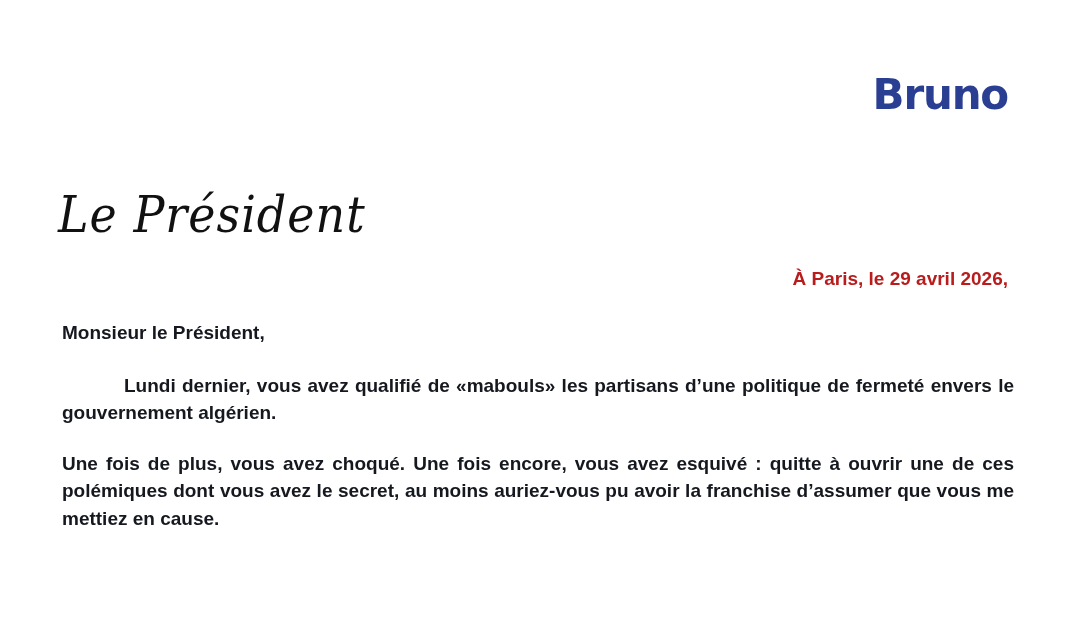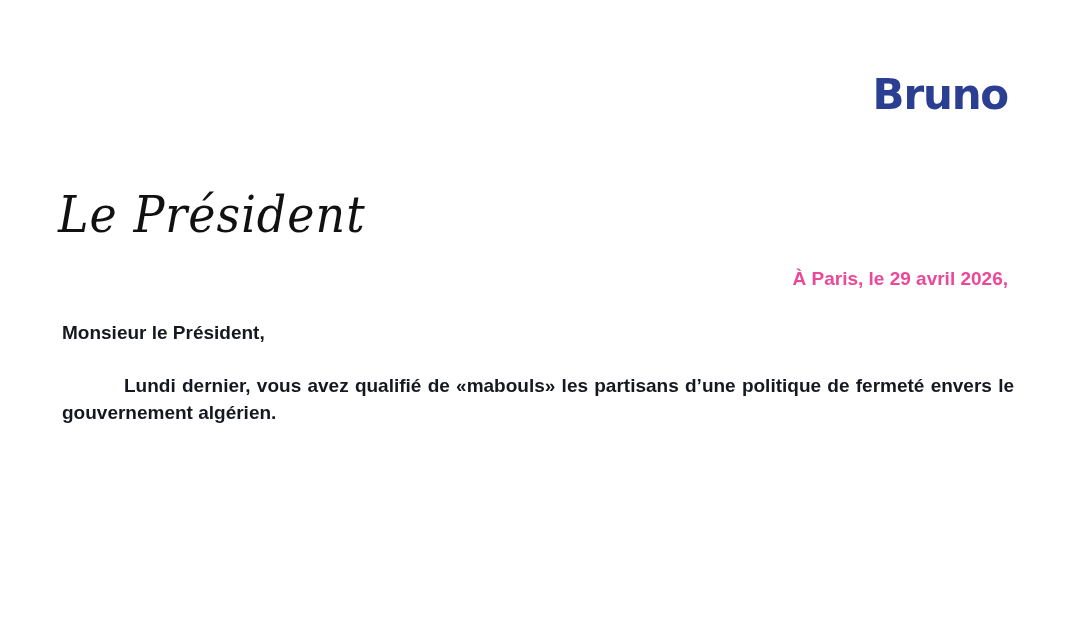--- a/index.html
+++ b/index.html
@@ -63,21 +63,21 @@
     transform-origin: left top;
   }
 
   
   .date-line {
     position: absolute;
     right: 58px;
     top: 268px;
     font-size: 19px;
     font-weight: 600;
-    color: #ec4899;
+    color: #b91c1c;
     white-space: nowrap;
   }
 
   
   .body-text {
     position: absolute;
     left: 62px;
     right: 52px;
     top: 322px;
   }
@@ -109,15 +109,16 @@
     <span class="logo-line">Bruno</span>
   </div>
 
   <div class="script-title">Le Président</div>
 
   <div class="date-line">À Paris, le 29 avril 2026,</div>
 
   <div class="body-text">
     <p class="salutation">Monsieur le Président,</p>
     <p class="para first-indent">Lundi dernier, vous avez qualifié de «mabouls» les partisans d’une politique de fermeté envers le gouvernement algérien.</p>
+    <p class="para">Une fois de plus, vous avez choqué. Une fois encore, vous avez esquivé : quitte à ouvrir une de ces polémiques dont vous avez le secret, au moins auriez-vous pu avoir la franchise d’assumer que vous me mettiez en cause.</p>
   </div>
 
 </div>
 
 </body></html>

